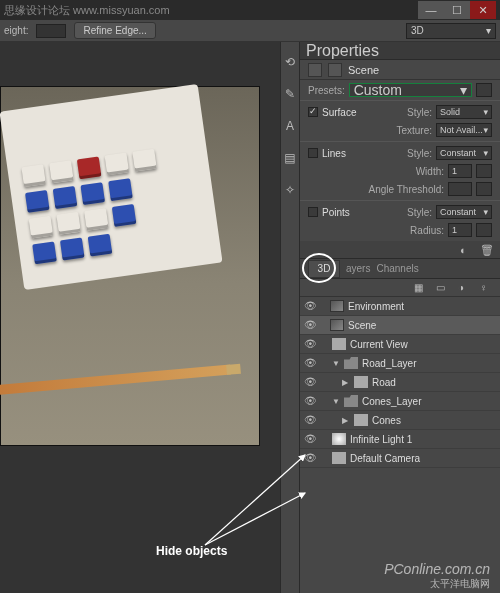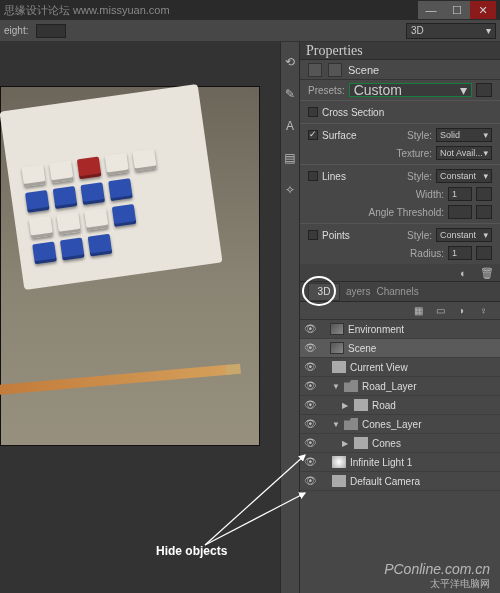--- a/index.html
+++ b/index.html
@@ -27,21 +27,21 @@
 .key { position: absolute; width: 22px; height: 20px; border-radius: 2px; box-shadow: inset 0 -3px 0 rgba(0,0,0,0.3), 0 2px 3px rgba(0,0,0,0.4); }
 .k-white { background: #ebe7df; }
 .k-red { background: #a82828; }
 .k-blue { background: #2d4fb0; }
 
 .dock { width: 20px; background: #474747; border-left: 1px solid #2a2a2a; border-right: 1px solid #2a2a2a; display: flex; flex-direction: column; align-items: center; gap: 16px; padding-top: 12px; }
 .dock-icon { width: 16px; height: 16px; color: #bbb; display: flex; align-items: center; justify-content: center; font-size: 12px; }
 
 .right-panel { width: 200px; background: #414141; display: flex; flex-direction: column; }
 
-.panel-header { height: 18px; background: #3a3a3a; display: flex; align-items: center; padding: 0 6px; font-size: 14px; color: #ccc; border-bottom: 1px solid #2a2a2a; font-family: Liberation Serif, serif; }
+.panel-header { height: 18px; background: #3a3a3a; display: flex; align-items: center; padding: 0 6px; font-size: 16px; color: #ccc; border-bottom: 1px solid #2a2a2a; }
 .scene-bar { height: 20px; display: flex; align-items: center; gap: 6px; padding: 2px 8px; background: #474747; border-bottom: 1px solid #333; }
 .scene-icon { width: 14px; height: 14px; background: #555; border: 1px solid #333; }
 .scene-lbl { font-size: 11px; color: #ddd; }
 
 .presets-row { height: 20px; display: flex; align-items: center; gap: 4px; padding: 2px 8px; background: #474747; }
 .preset-select { flex: 1; height: 14px; background: #3a3a3a; border: 1px solid #15803d; color: #ccc; font-size: 14px; padding: 0 4px; display: flex; align-items: center; justify-content: space-between; }
 .mini-btn { width: 16px; height: 14px; background: #3a3a3a; border: 1px solid #222; }
 
 .section { padding: 2px 8px; background: #474747; border-top: 1px solid #555; }
 .section-row { display: flex; align-items: center; height: 18px; gap: 4px; }
@@ -94,20 +94,21 @@
   <div class="window-controls">
     <div class="wc-btn">—</div>
     <div class="wc-btn">☐</div>
     <div class="wc-btn close">✕</div>
   </div>
 </div>
 
 <div class="top-options">
   <span class="top-label">eight:</span>
   <div class="top-input"></div>
+  <button class="top-btn">Refine Edge...</button>
   <div class="spacer"></div>
   <div class="dropdown-main">
     <span>3D</span>
     <span>▾</span>
   </div>
 </div>
 
 <div class="main-area">
   <div class="canvas-area">
     <div class="canvas-img">
@@ -152,26 +153,20 @@
     </div>
     <div class="presets-row">
       <span>Presets:</span>
       <div class="preset-select">
         <span>Custom</span>
         <span>▾</span>
       </div>
       <div class="mini-btn"></div>
     </div>
 
-    <div class="section">
-      <div class="section-row">
-        <span class="chk"></span>
-        <span class="sec-label">Cross Section</span>
-      </div>
-    </div>
 
     <div class="section">
       <div class="section-row">
         <span class="chk on"></span>
         <span class="sec-label">Surface</span>
         <span class="sub-lbl" style="width:30px">Style:</span>
         <div class="val-in">
             <span>Solid</span>
             <span>▾</span>
           </div>

